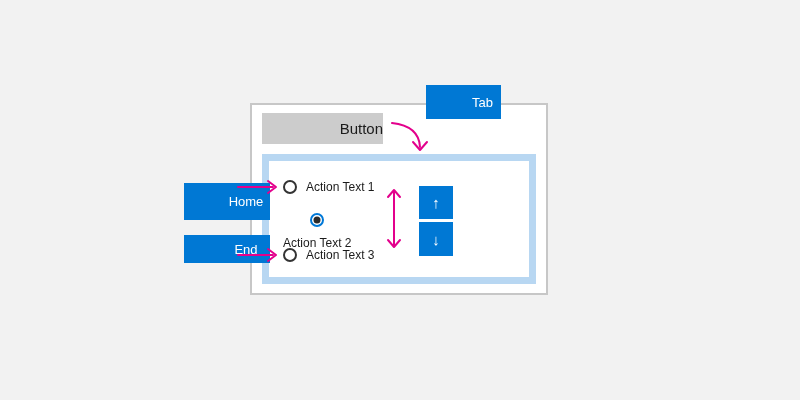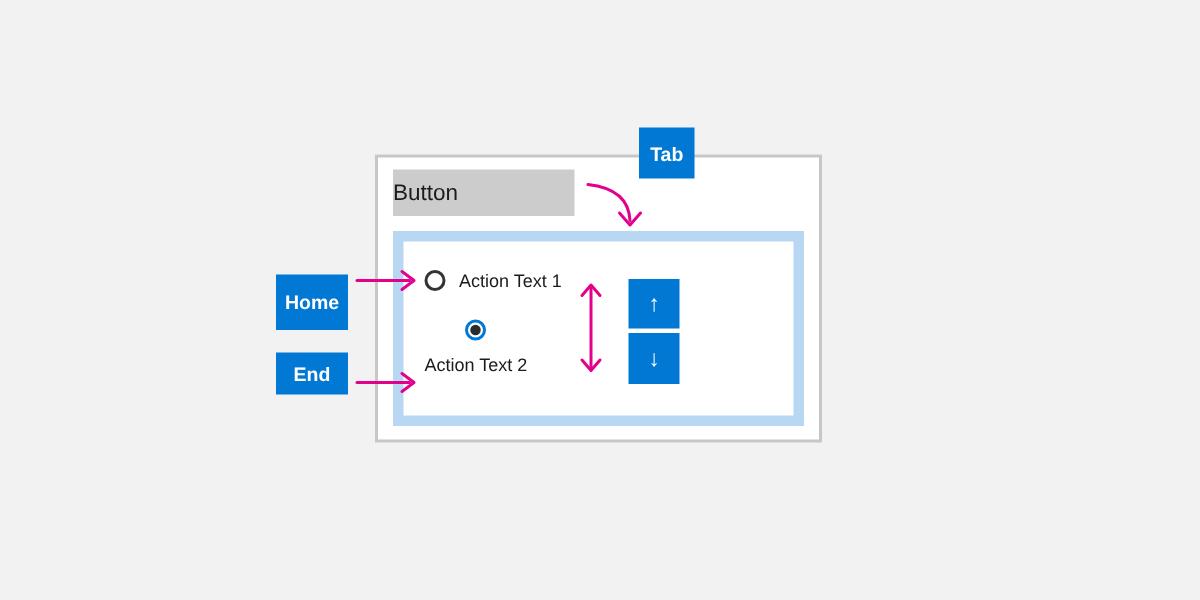--- a/index.html
+++ b/index.html
@@ -7,27 +7,27 @@
     position:relative; width:800px; height:400px;
     background:#f2f2f2; overflow:hidden;
     font-family:"Liberation Sans", sans-serif;
   }
   .main-box {
     position:absolute; left:250px; top:103px; width:298px; height:192px;
     background:#ffffff; border:2px solid #c7c7c7; box-sizing:border-box;
   }
   .demo-button {
     position:absolute; left:262px; top:113px; width:121px; height:31px;
-    background:#cccccc; display:flex; align-items:center; justify-content:flex-start;
+    background:#cccccc; display:flex; align-items:center; justify-content:flex-end;
     font-size:15px; color:#1b1b1b; z-index:2;
   }
   .key-badge {
     position:absolute; background:#0078d4; color:#ffffff;
-    font-weight:bold; font-size:13px;
-    display:flex; align-items:center; justify-content:center; z-index:5;
+    font-weight:normal; font-size:13px;
+    display:flex; align-items:center; justify-content:center; z-index:5;padding-left:38px;
   }
   .tab-badge  { left:426px; top:85px;  width:37px; height:34px; }
   .home-badge { left:184px; top:183px; width:48px; height:37px; }
   .end-badge  { left:184px; top:235px; width:48px; height:28px; }
   .panel {
     position:absolute; left:262px; top:154px; width:274px; height:130px;
     border:7px solid #b8d7f2; background:#ffffff; box-sizing:border-box; z-index:1;
   }
   .radio-row { position:absolute; display:flex; align-items:center; gap:9px; height:16px; z-index:3; }
   .radio-row.r1 { left:283px; top:179px; }
@@ -84,20 +84,24 @@
   <div class="panel"></div>
 
   <div class="radio-row r1">
     <span class="radio"></span>
     <span class="radio-label">Action Text 1</span>
   </div>
   <div class="radio-row r2">
     <span class="radio selected"></span>
     <span class="radio-label">Action Text 2</span>
   </div>
+  <div class="radio-row r3">
+    <span class="radio"></span>
+    <span class="radio-label">Action Text 3</span>
+  </div>
 
   <div class="spin-btn spin-up">
     <span>↑</span>
   </div>
   <div class="spin-btn spin-down">
     <span>↓</span>
   </div>
 
   <svg class="arrows-overlay" viewBox="0 0 800 400">
     <g>

